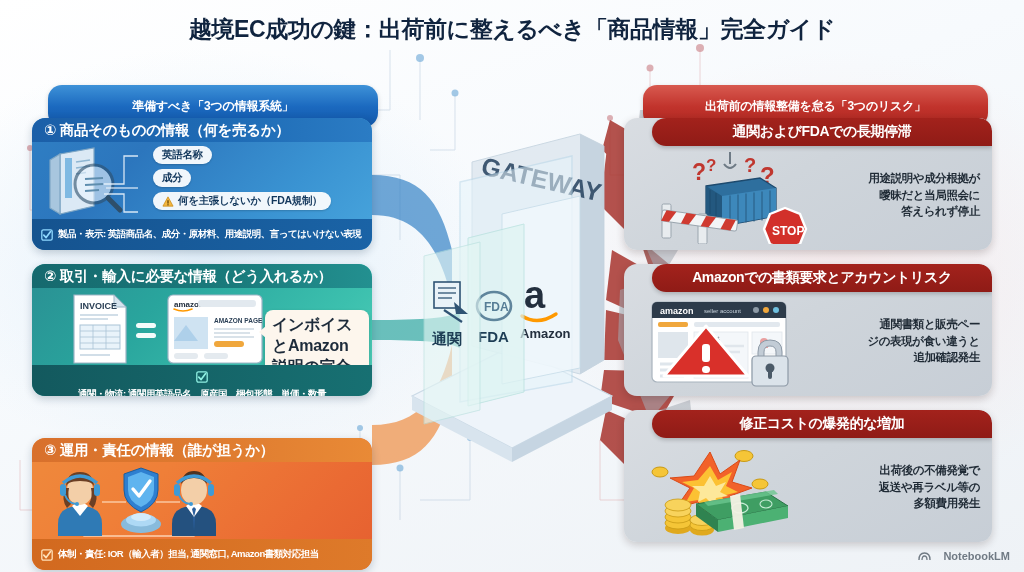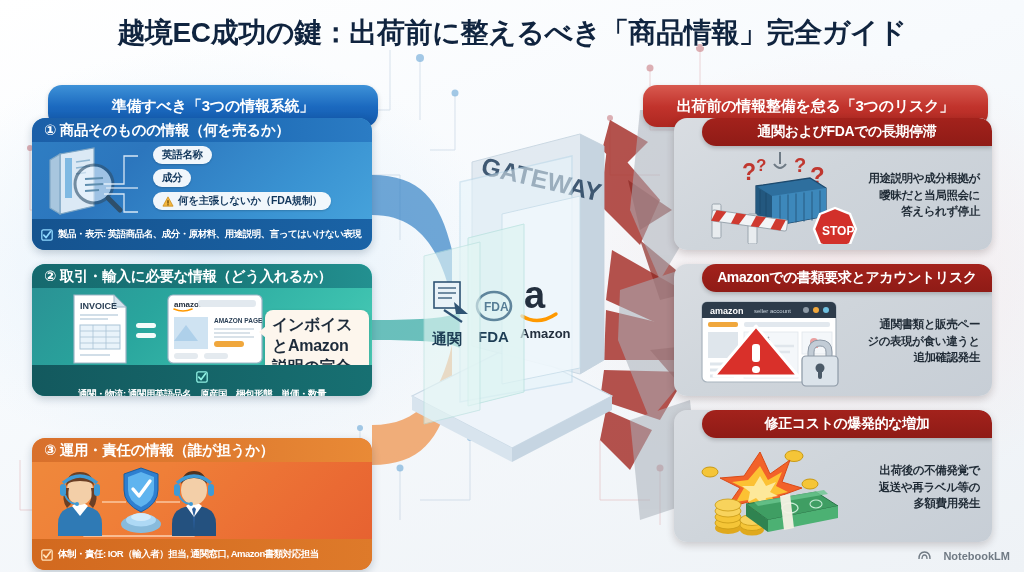--- a/index.html
+++ b/index.html
@@ -20,36 +20,36 @@
 
   
   .bg-svg { position: absolute; inset: 0; width: 1024px; height: 572px; pointer-events: none; }
 
   
   .title-wrap {
     position: absolute; top: 14px; left: 0; width: 1024px;
     text-align: center;
   }
   .title {
-    font-size: 28px;
+    font-size: 23px;
     font-weight: 700;
     letter-spacing: -0.4px;
     color: #10243f;
     text-shadow: 0 1px 0 rgba(255,255,255,0.9);
     white-space: nowrap;
   }
 
   
   .pill {
     position: absolute;
     height: 42px;
     border-radius: 14px;
     display: flex; align-items: center; justify-content: center;
     color: #ffffff;
-    font-size: 15px;
+    font-size: 12px;
     font-weight: 700;
     letter-spacing: -0.2px;
     box-shadow: 0 2px 5px rgba(0,0,0,0.17);
     white-space: nowrap;
   }
   .pill-left {
     left: 48px; top: 85px; width: 330px;
     background: linear-gradient(180deg, #3e92d8 0%, #1b69bf 52%, #1257a8 100%);
   }
   .pill-right {
@@ -151,21 +151,21 @@
 
   
   .c3-art { position: absolute; left: 12px; top: 0px; }
   .c3-bubble { left: 205px; top: 14px; width: 132px; background: #fdf1e6; }
   .c3-bubble::before { border-right-color: #fdf1e6; }
 
   
   .risk {
     position: absolute;
     right: 32px;
-    width: 318px;
+    width: 368px;
     height: 132px;
     border-radius: 13px;
     overflow: hidden;
     background: linear-gradient(150deg, #d9dde2 0%, #cfd5db 45%, #c7ced6 100%);
     box-shadow: 0 3px 9px rgba(40,20,20,0.2);
   }
   .risk1 { top: 118px; }
   .risk2 { top: 264px; margin-left: 8px; }
   .risk3 { top: 410px; }
 
@@ -196,21 +196,21 @@
   }
   .risk-art { position: absolute; left: 24px; top: 34px; }
 
   
   .gateway { position: absolute; left: 372px; top: 96px; }
 
   
   .watermark {
     position: absolute;
     right: 14px; bottom: 10px;
-    display: flex; align-items: flex-start; gap: 12px;
+    display: flex; align-items: center; gap: 12px;
     color: #5b6671;
     font-size: 11px;
     font-weight: 600;
     opacity: 0.85;
   }
   .wm-ico { width: 13px; height: 11px; }
 </style>
 </head>
 <body>
 

